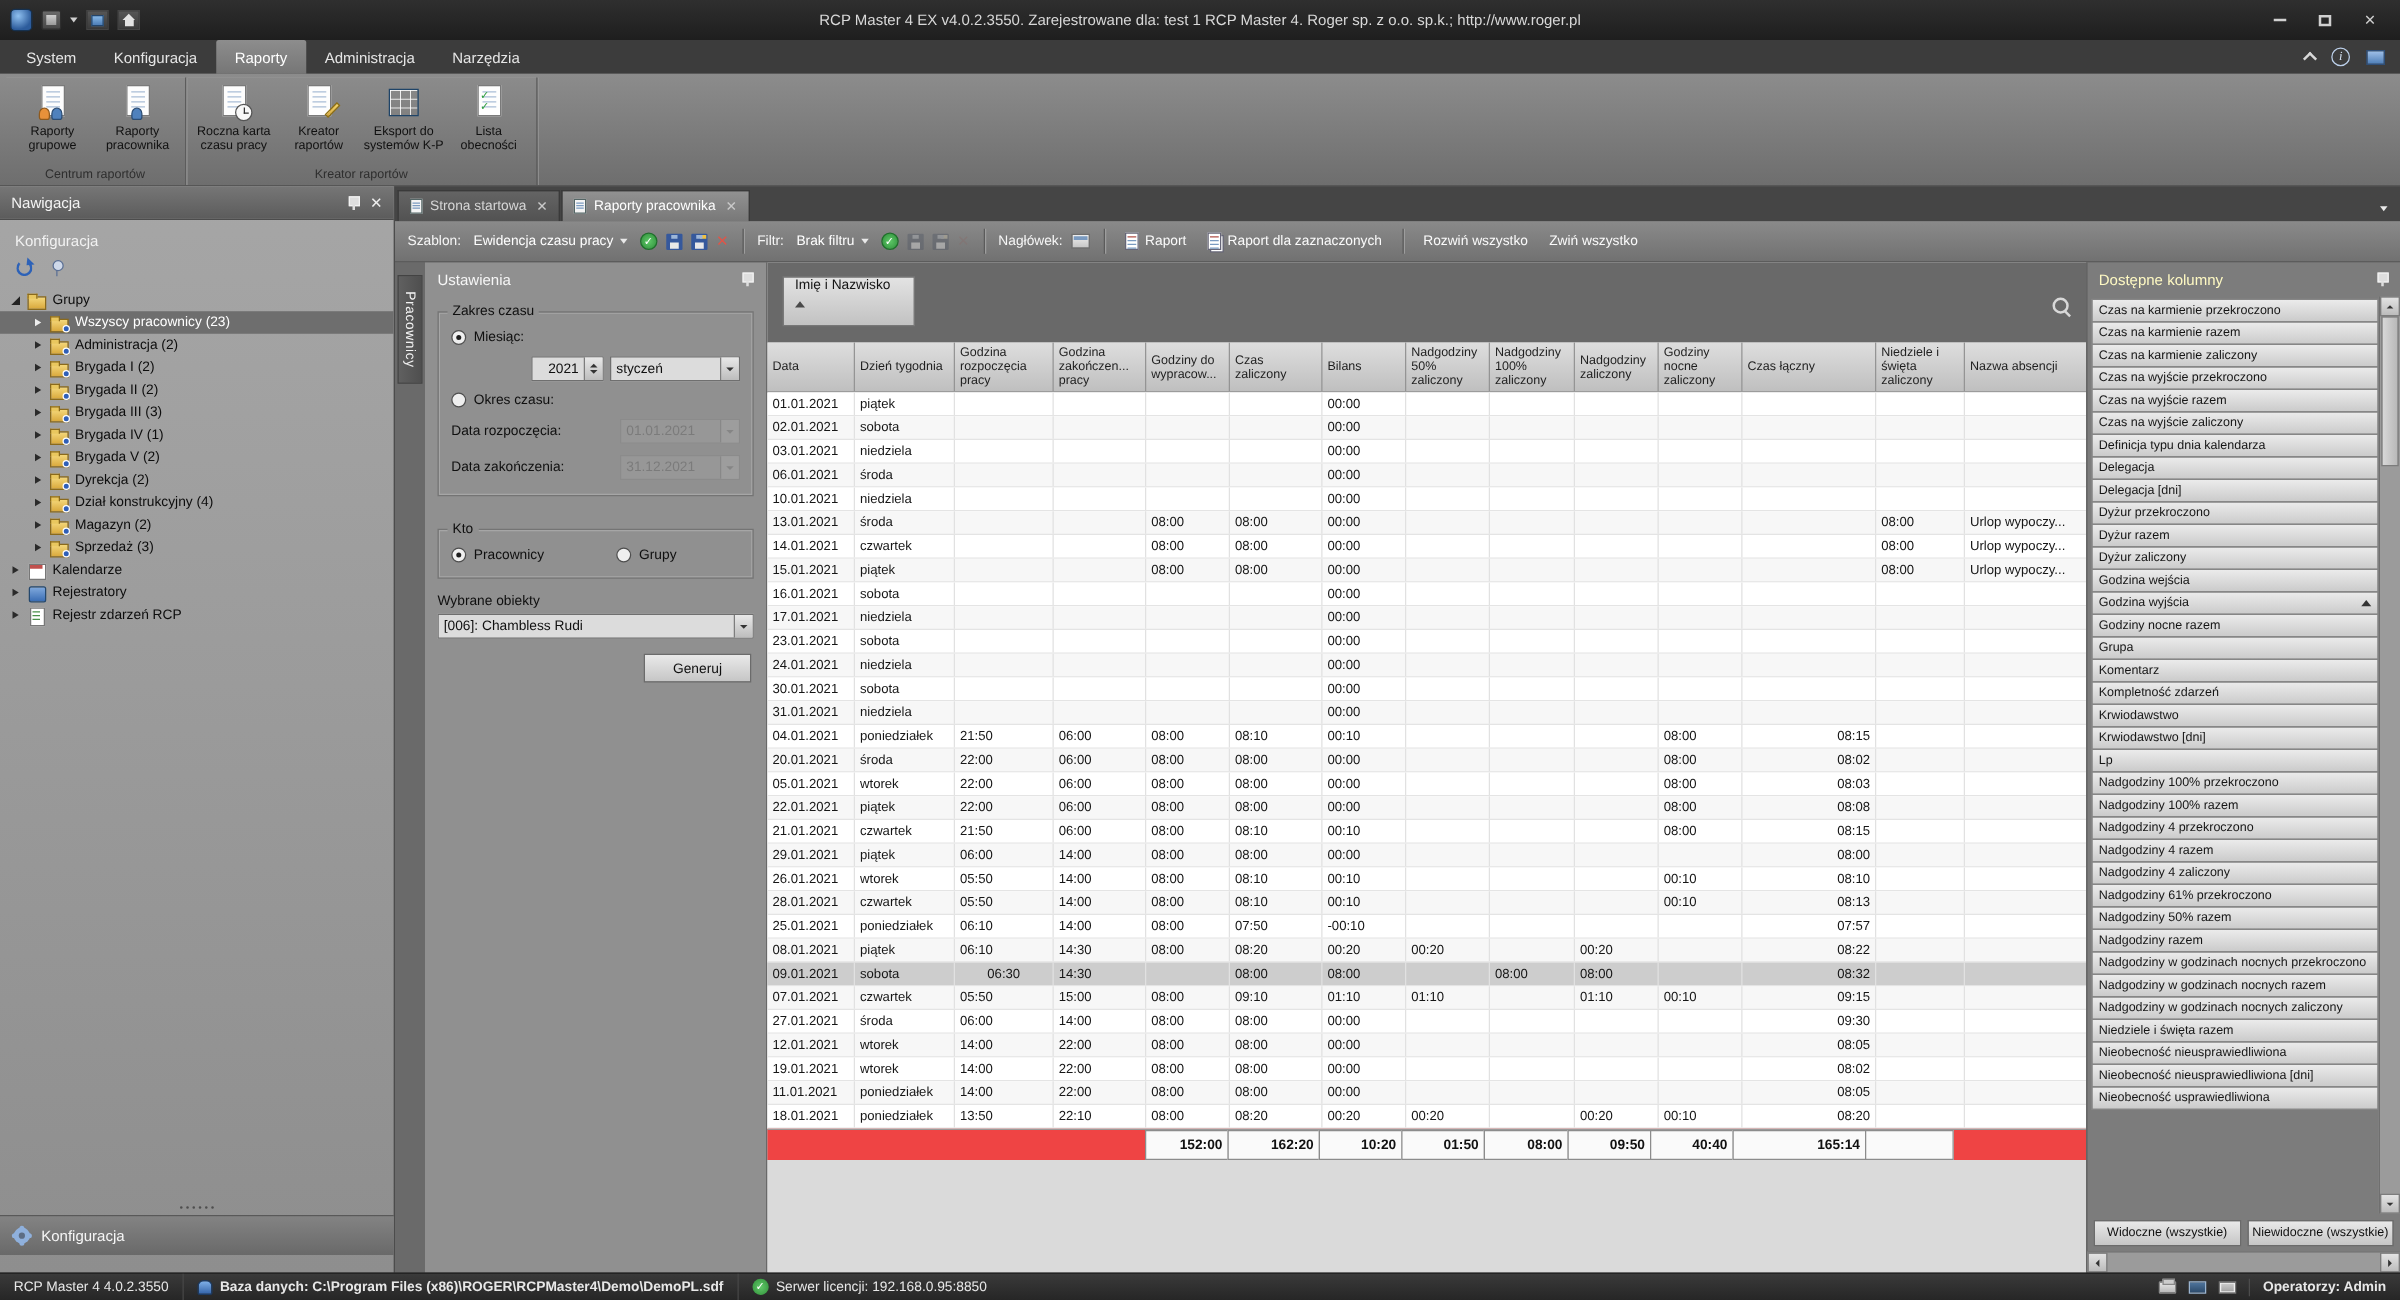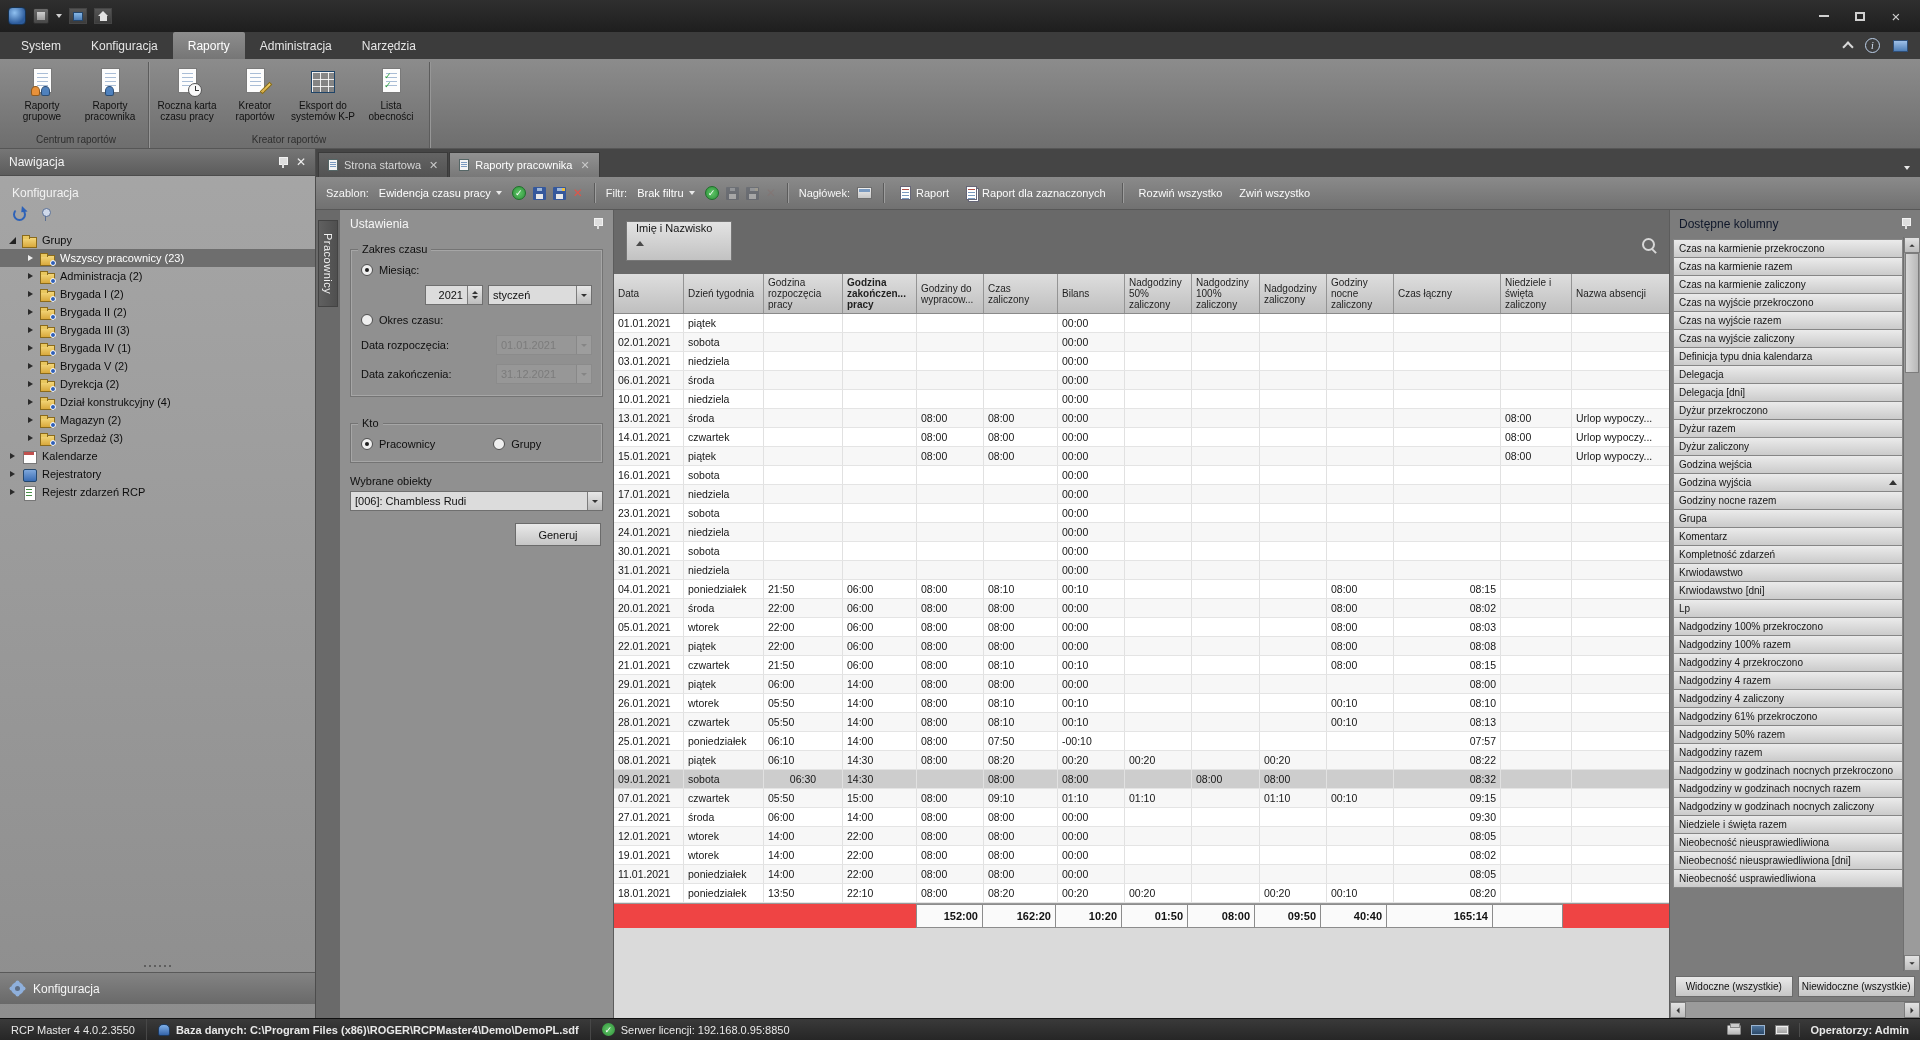--- a/index.html
+++ b/index.html
@@ -173,21 +173,21 @@
 .g-cell{flex:0 0 auto;padding:0 4px;font-size:10.5px;line-height:18px;color:#161616;border-right:1px solid #e1e1e1;white-space:nowrap;overflow:hidden;}
 .g-cell.fill{flex:1 1 auto;border-right:none;}
 .g-cell.ra{text-align:right;}
 .summary-row{height:25px;flex:0 0 auto;display:flex;background:#ef4444;border-top:1px solid #999;align-items:stretch;}
 .sum-sp{flex:0 0 auto;}
 .sum-box{flex:0 0 auto;border:1px solid #8c8c8c;margin-left:-1px;background:#fafafa;font-size:11px;font-weight:bold;color:#111;text-align:right;padding:0 4px;line-height:22px;}
 .grid-rest{flex:1;background:#dadada;}
 
 
 .columns-panel{width:251px;flex:0 0 auto;background:#7c7c7c;border-left:1px solid #5c5c5c;display:flex;flex-direction:column;}
-.cp-hd{height:27px;flex:0 0 auto;display:flex;align-items:center;gap:8px;padding:0 9px;color:#0f172a;font-size:12px;}
+.cp-hd{height:27px;flex:0 0 auto;display:flex;align-items:center;gap:8px;padding:0 9px;color:#fef9c3;font-size:12px;}
 .cp-hd .sp{flex:1;}
 .cp-body{flex:1;display:flex;min-height:0;}
 .cp-list{flex:1;padding:2px 0 0 3px;overflow:hidden;}
 .cp-item{height:19px;display:flex;align-items:center;background:linear-gradient(#ebebeb,#cbcbcb);border:1px solid #868686;margin-top:-1px;padding:0 5px;font-size:10px;color:#151515;overflow:hidden;white-space:nowrap;}
 .cp-item:first-child{margin-top:0;}
 .cp-item .sort-asc{margin-left:auto;border-bottom-color:#333;}
 .cp-scrollv{width:17px;flex:0 0 auto;background:#9b9b9b;border-left:1px solid #6f6f6f;display:flex;flex-direction:column;}
 .sc-btn{height:16px;background:linear-gradient(#e3e3e3,#bcbcbc);border:1px solid #7c7c7c;display:flex;align-items:center;justify-content:center;flex:0 0 auto;}
 .sc-btn .caret-up-s,.sc-btn .caret-dn-s{transform:scale(.9);}
 .sc-thumb{height:120px;margin:0 1px;background:linear-gradient(90deg,#d8d8d8,#b8b8b8);border:1px solid #7c7c7c;flex:0 0 auto;}
@@ -221,20 +221,21 @@
       <span class="app-logo"></span>
       <span class="qat-btn"></span>
       <span class="caret-down"></span>
       <span class="qat-tile">
           <span class="tile-grid-inner"></span>
         </span>
       <span class="qat-tile">
           <span class="home-ic"></span>
         </span>
     </div>
+    <div class="title-text">RCP Master 4 EX v4.0.2.3550. Zarejestrowane dla: test 1 RCP Master 4. Roger sp. z o.o. sp.k.;  http://www.roger.pl</div>
     <div class="win-controls">
       <span class="win-btn">
           <span class="g-min"></span>
         </span>
       <span class="win-btn">
           <span class="g-max"></span>
         </span>
       <span class="win-btn">×</span>
     </div>
   </div>
@@ -583,21 +584,21 @@
             <div class="group-chip">
               <span>Imię i Nazwisko</span>
               <span class="sort-asc"></span>
             </div>
             <span class="search"><span class="i-search"></span></span>
           </div>
           <div class="grid-header" id="gridHeader">
               <div class="gh-cell" style="width: 70px;">Data</div>
               <div class="gh-cell" style="width: 80px;">Dzień tygodnia</div>
               <div class="gh-cell" style="width: 79px;">Godzina rozpoczęcia pracy</div>
-              <div class="gh-cell" style="width: 74px; font-weight: bold;">Godzina zakończen... pracy</div>
+              <div class="gh-cell" style="width: 74px;">Godzina zakończen... pracy</div>
               <div class="gh-cell" style="width: 67px;">Godziny do wypracow...</div>
               <div class="gh-cell" style="width: 74px;">Czas zaliczony</div>
               <div class="gh-cell" style="width: 67px;">Bilans</div>
               <div class="gh-cell" style="width: 67px;">Nadgodziny 50% zaliczony</div>
               <div class="gh-cell" style="width: 68px;">Nadgodziny 100% zaliczony</div>
               <div class="gh-cell" style="width: 67px;">Nadgodziny zaliczony</div>
               <div class="gh-cell" style="width: 67px;">Godziny nocne zaliczony</div>
               <div class="gh-cell" style="width: 107px;">Czas łączny</div>
               <div class="gh-cell" style="width: 71px;">Niedziele i święta zaliczony</div>
               <div class="gh-cell fill">Nazwa absencji</div>

